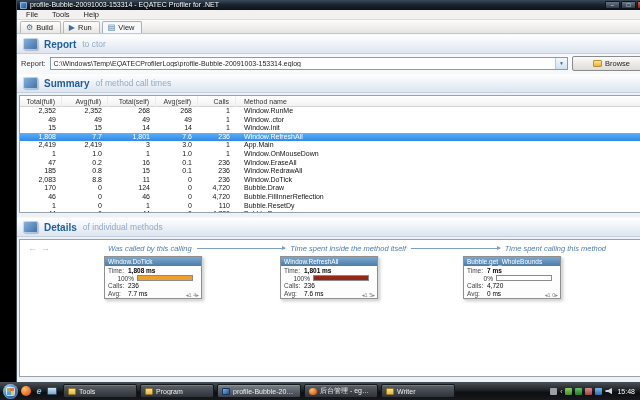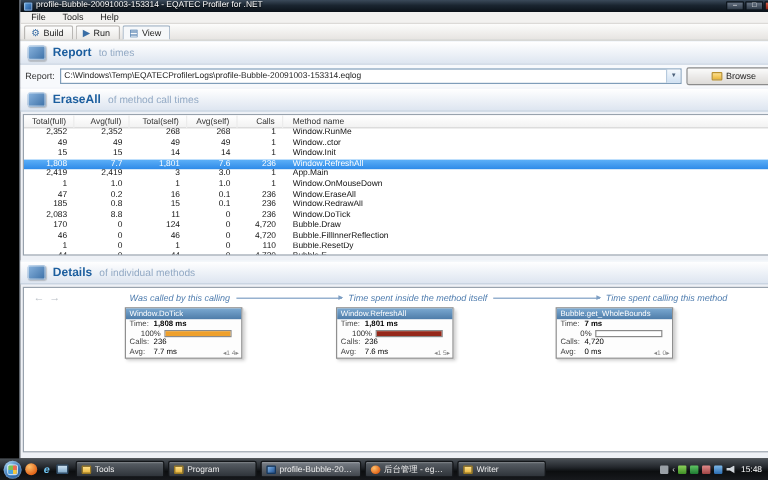--- a/index.html
+++ b/index.html
@@ -133,37 +133,37 @@
 
         <span class="tool-btn active">
           <span class="ti auto-icon i-view">▤</span>
           <span>View</span>
         </span>
       </div>
 
     <div class="band">
       <span class="sec-icon"></span>
       <span class="band-title">Report</span>
-      <span class="band-sub">to times</span>
+      <span class="band-sub">to ctor</span>
     </div>
     <div class="report-row">
       <span class="report-label">Report:</span>
       <span class="combo">
         <span class="combo-text">C:\Windows\Temp\EQATECProfilerLogs\profile-Bubble-20091003-153314.eqlog</span>
         <span class="combo-arrow">▼</span>
       </span>
       <span class="browse-btn">
         <span class="folder-ic"></span>
         <span>Browse</span>
       </span>
     </div>
 
     <div class="band">
       <span class="sec-icon"></span>
-      <span class="band-title">EraseAll</span>
+      <span class="band-title">Summary</span>
       <span class="band-sub">of method call times</span>
     </div>
 
     <div class="table-wrap">
       <div class="thead tcols">
         <span class="num">Total(full)</span>
         <span class="num">Avg(full)</span>
         <span class="num">Total(self)</span>
         <span class="num">Avg(self)</span>
         <span class="num">Calls</span>

